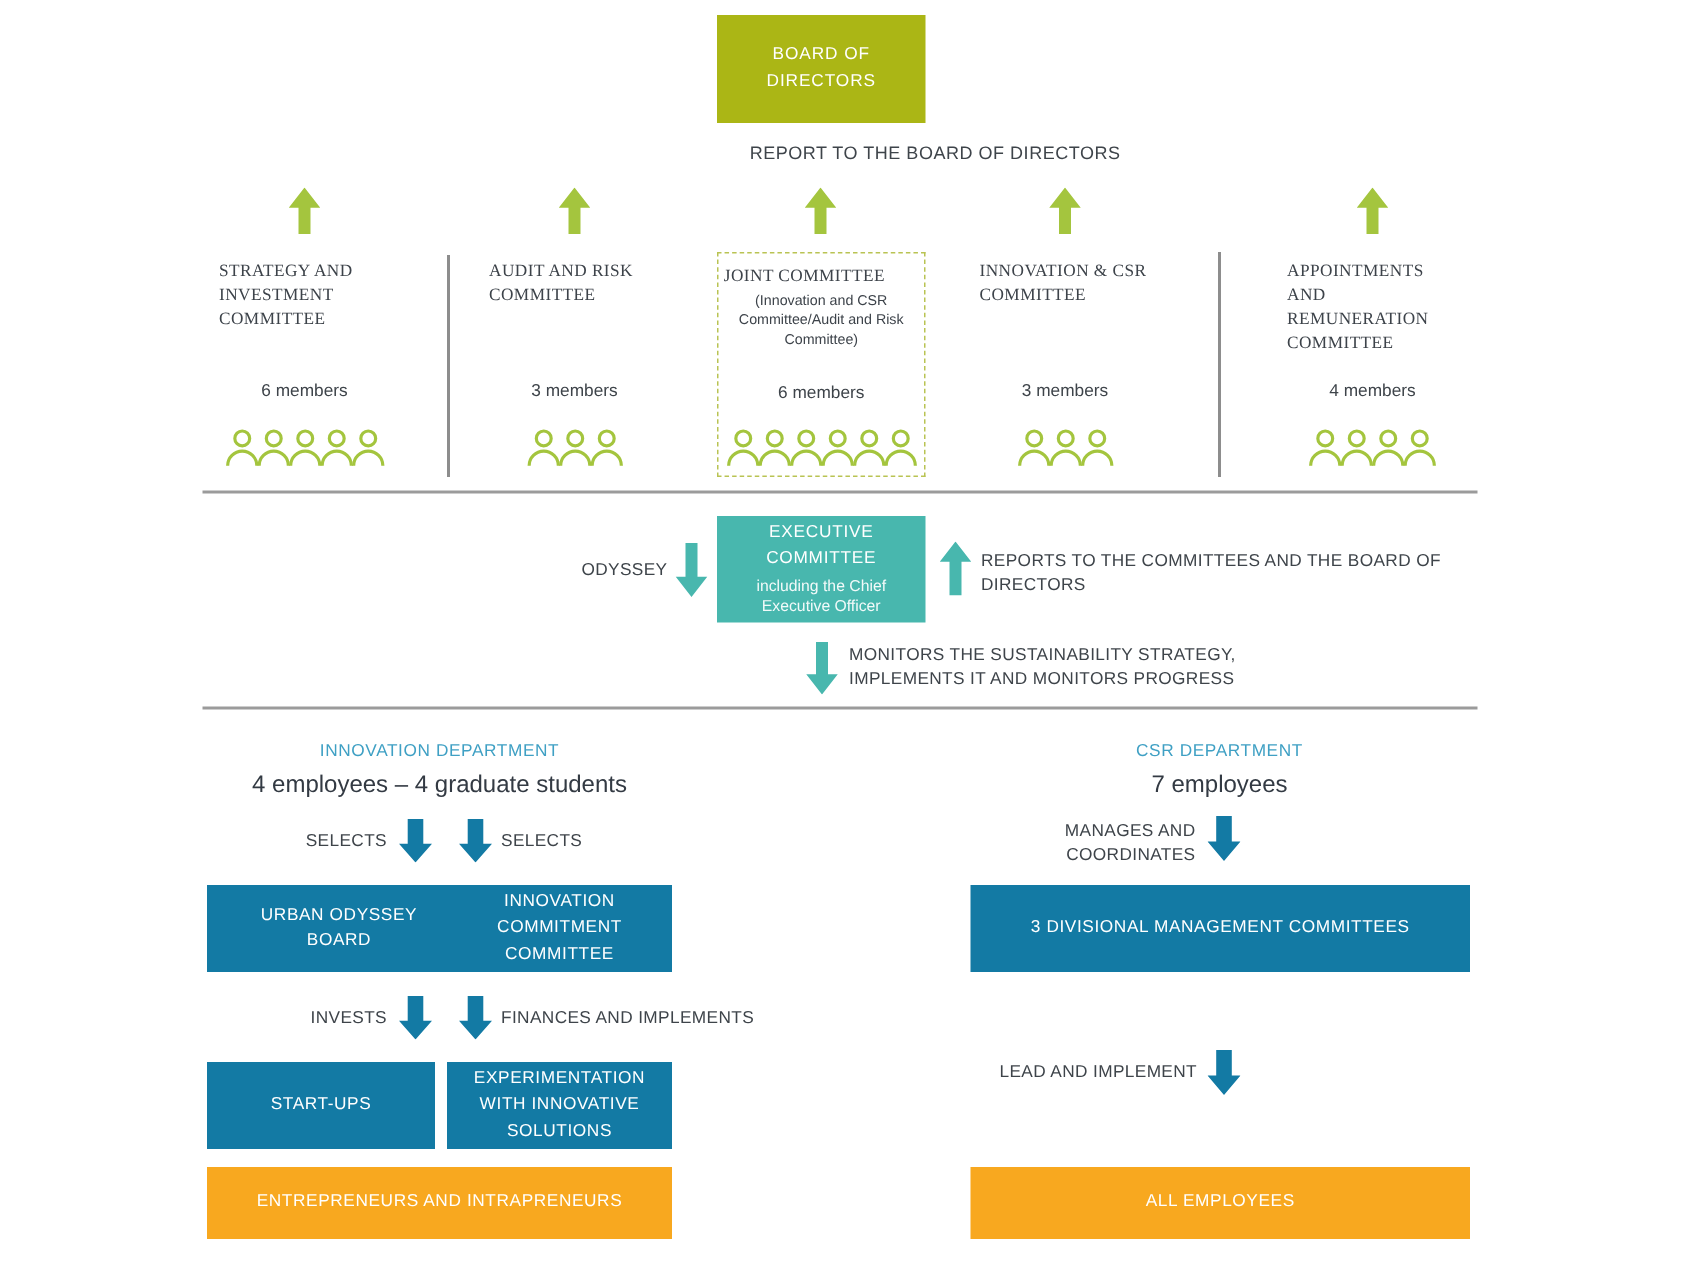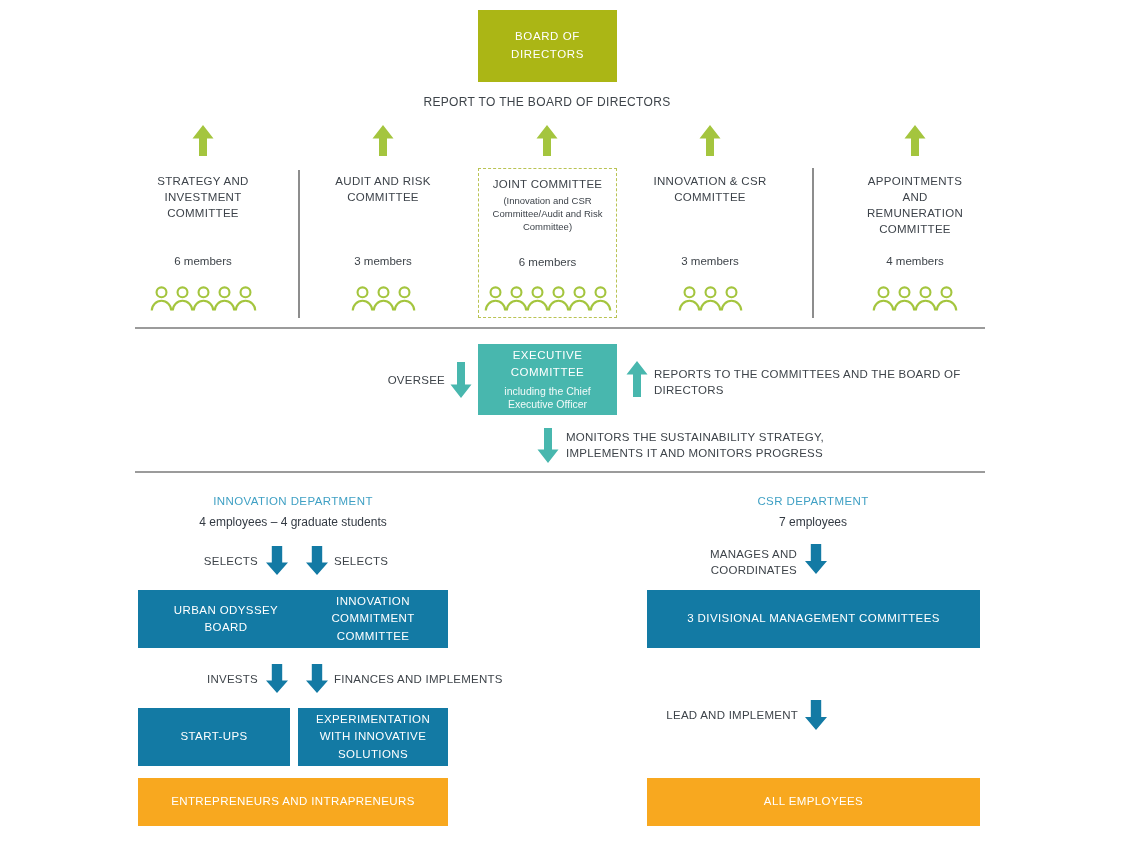--- a/index.html
+++ b/index.html
@@ -12,45 +12,45 @@
     font-family:"Liberation Sans",sans-serif;color:var(--text-dark);
   }
   .abs{position:absolute;}
   .lbl{font-size:11.5px;letter-spacing:.25px;color:var(--text-dark);line-height:1.35;}
   
   .board-box{
     left:478px;top:10px;width:139px;height:72px;background:var(--olive);
     display:flex;align-items:center;justify-content:center;text-align:center;
     color:#fff;font-size:11.5px;letter-spacing:.6px;line-height:1.55;padding:0 24px;box-sizing:border-box;
   }
-  .report-caption{left:347px;top:95px;width:400px;text-align:center;font-size:12px;letter-spacing:.35px;}
+  .report-caption{left:347px;top:95px;width:400px;text-align:right;font-size:12px;letter-spacing:.35px;}
   
   .vline{width:1.5px;background:#8d8d8d;}
   .hline{left:135px;width:850px;height:2px;background:var(--line-gray);}
   .committee{height:155px;}
-  .c-title{position:absolute;top:0;left:50%;transform:translateX(-50%);width:114px;text-align:center;
-    font-size:11.5px;line-height:1.4;letter-spacing:.3px;color:#3d434a;}
+  .c-title{position:absolute;top:0;left:50%;transform:translateX(-50%);width:114px;text-align:left;
+    font-size:11.5px;line-height:1.4;letter-spacing:.3px;color:#3d434a;font-family:Liberation Serif, serif;}
   .c-sub{position:absolute;left:50%;transform:translateX(-50%);width:120px;text-align:center;
     font-size:9.5px;line-height:1.35;color:#3d434a;}
   .c-members{position:absolute;top:82px;left:0;width:100%;text-align:center;font-size:11.5px;}
   .c-icons{position:absolute;top:112px;left:0;width:100%;display:flex;justify-content:center;align-items:flex-end;}
   .person-icon{width:23px;height:27px;color:var(--green);margin:0 -1px;flex:0 0 auto;}
   .joint-box{left:478px;top:168px;width:139px;height:150px;border:1px dashed #b9c353;box-sizing:border-box;}
   
   .exec-box{
     left:478px;top:344px;width:139px;height:71px;background:var(--teal);color:#fff;
     display:flex;flex-direction:column;align-items:center;justify-content:center;text-align:center;
     padding:0 16px;box-sizing:border-box;
   }
   .exec-title{font-size:11.5px;letter-spacing:.5px;line-height:1.5;}
   .exec-sub{font-size:10.5px;line-height:1.3;color:rgba(255,255,255,.93);margin-top:3px;}
   .right-lbl{text-align:right;}
   
   .dept-title{width:300px;text-align:center;font-size:11.5px;letter-spacing:.4px;color:var(--light-blue);}
-  .dept-sub{width:300px;text-align:center;font-size:12px;color:#333a43;}
+  .dept-sub{width:300px;text-align:center;font-size:16px;color:#333a43;}
   .box{
     background:var(--blue);color:#fff;display:flex;align-items:center;justify-content:center;
     text-align:center;font-size:11.5px;letter-spacing:.4px;line-height:1.5;box-sizing:border-box;
   }
   .box-orange{background:var(--orange);}
   svg.arr{position:absolute;display:block;}
 </style>
 </head>
 <body>
 
@@ -189,21 +189,21 @@
         </svg>
         <svg class="person-icon" viewBox="0 0 26 30">
           <circle cx="13" cy="8" r="5.6" fill="none" stroke="currentColor" stroke-width="2.4"></circle>
           <path d="M2 28.6 A 11 11 0 0 1 24 28.6" fill="none" stroke="currentColor" stroke-width="2.4"></path>
         </svg>
       </div>
   </div>
 
   <div class="abs hline" style="top:327px"></div>
 
-  <div class="abs lbl right-lbl" style="left:345px;top:373px;width:100px">OVERSEE</div>
+  <div class="abs lbl right-lbl" style="left:345px;top:373px;width:100px">ODYSSEY</div>
   <svg class="arr" style="left:450px;top:362px" width="22" height="36" viewBox="0 0 22 36">
       <path d="M11 36 L0.5 22.5 H7 V0 H15 V22.5 H21.5 Z" fill="var(--teal)"></path>
     </svg>
   <div class="abs exec-box">
     <div class="exec-title">EXECUTIVE COMMITTEE</div>
     <div class="exec-sub">including the Chief Executive Officer</div>
   </div>
   <svg class="arr" style="left:626px;top:361px" width="22" height="36" viewBox="0 0 22 36">
       <path d="M11 0 L21.5 13.5 H15 V36 H7 V13.5 H0.5 Z" fill="var(--teal)"></path>
     </svg>

